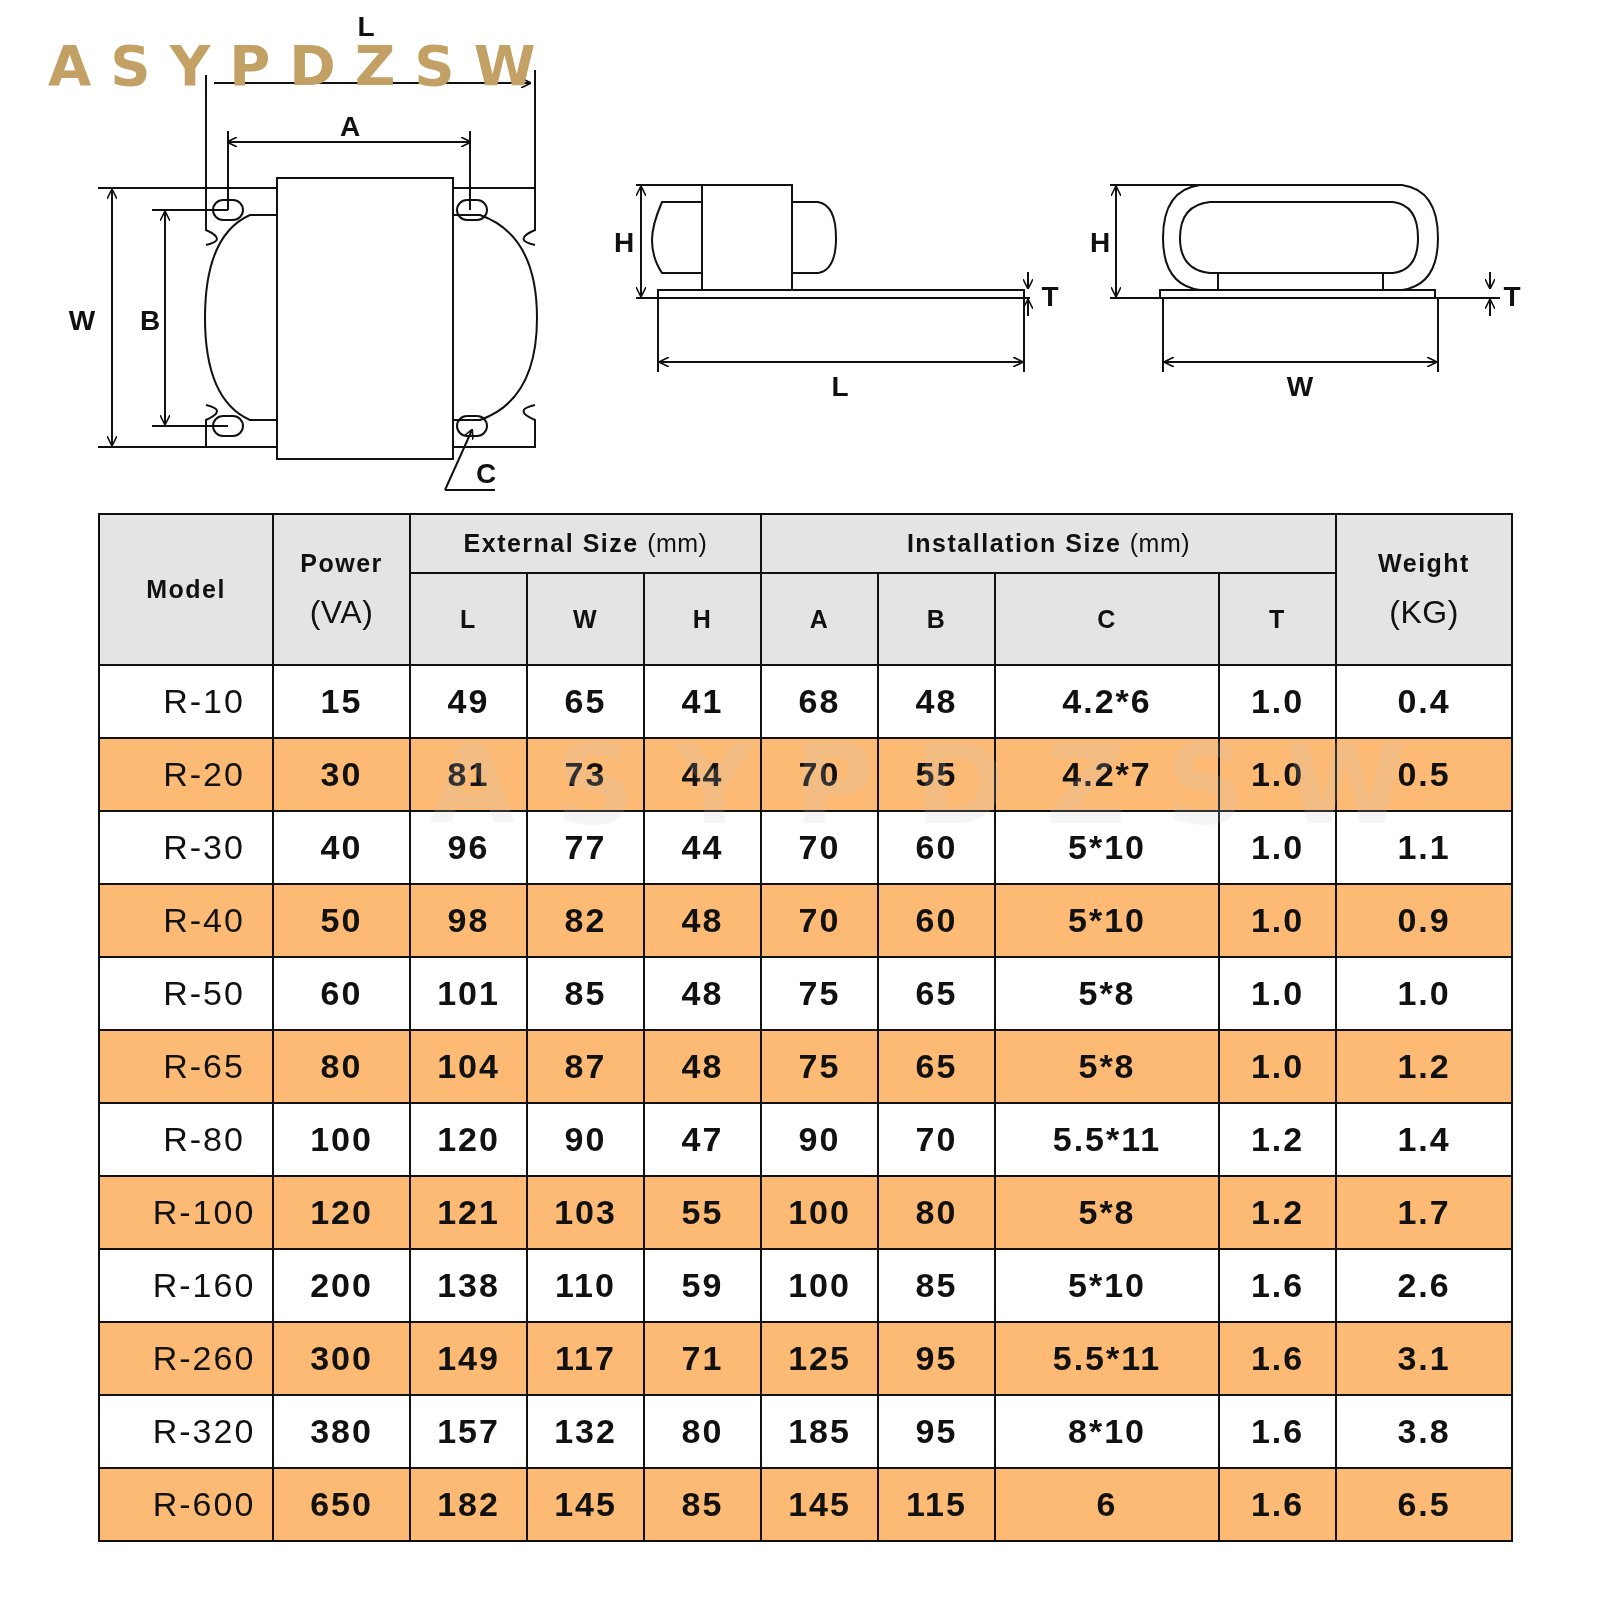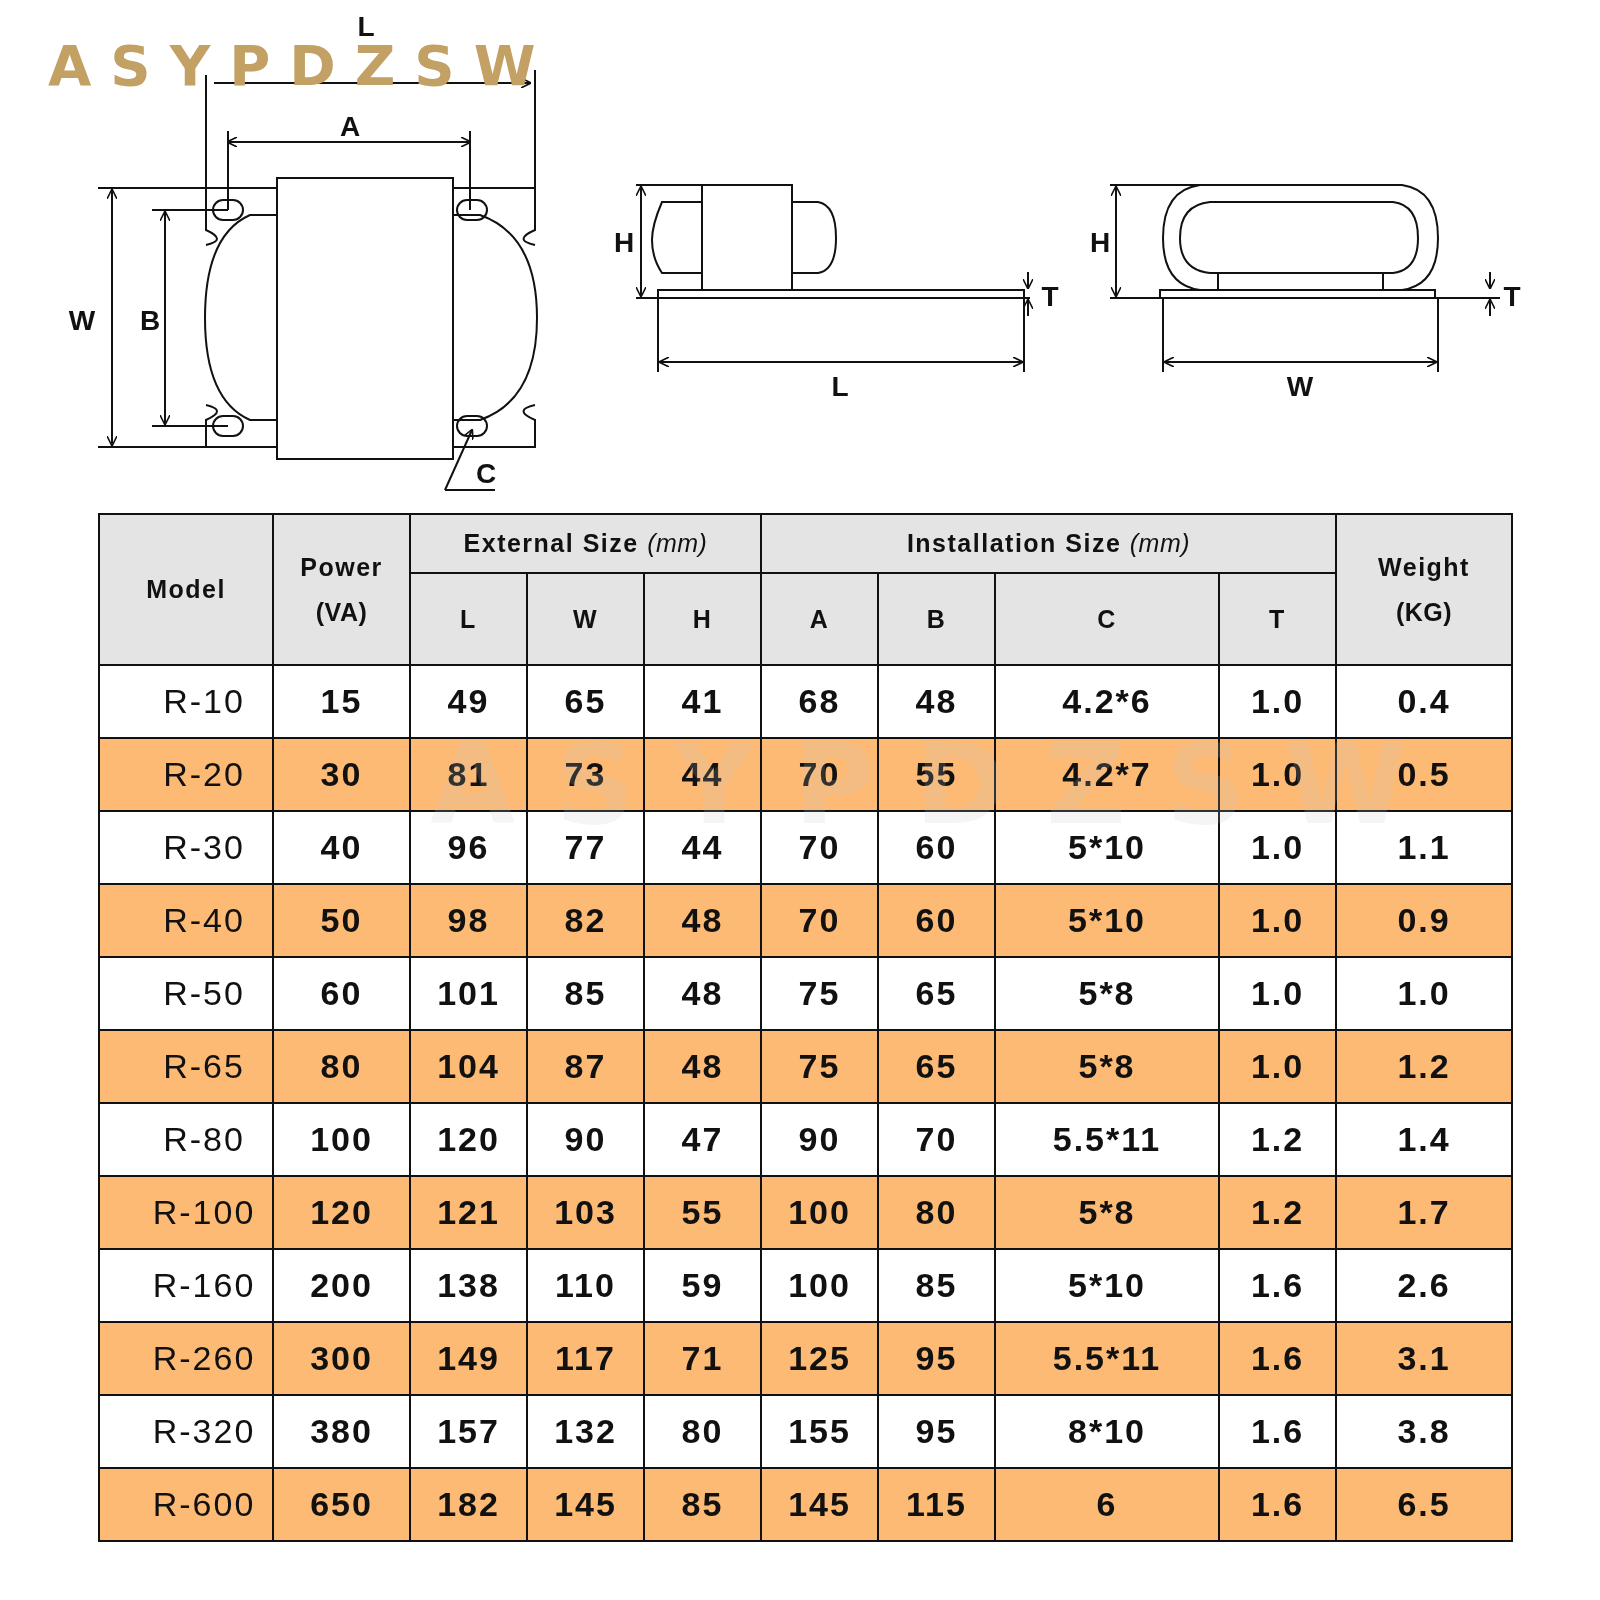--- a/index.html
+++ b/index.html
@@ -10,22 +10,22 @@
           line-height: 1; }
   .diagram { position: absolute; top: 0; left: 0; }
   .dim-label { font-family: "Liberation Sans", sans-serif; font-weight: bold; font-size: 28px; fill: #111; }
   .watermark { position: absolute; left: 430px; top: 730px; font-family: "DejaVu Sans", sans-serif;
                font-weight: bold; font-size: 110px; letter-spacing: 40px; color: rgba(200,200,200,0.18);
                z-index: 3; pointer-events: none; line-height: 1; }
   table.spec { position: absolute; left: 98px; top: 513px; width: 1413px; border-collapse: collapse;
                table-layout: fixed; }
   table.spec td, table.spec th { border: 2.5px solid #111; text-align: center; vertical-align: middle; padding: 0; }
   table.spec th { background: #e4e4e4; font-weight: bold; font-size: 25px; letter-spacing: 1.5px; }
-  th .unit { font-weight: normal; letter-spacing: 0.5px; font-style: italic; }
-  th .sub { display: block; font-weight: bold; font-size: 25px; margin-top: 16px; letter-spacing: 0.5px; }
+  th .unit { font-weight: normal; letter-spacing: 0.5px; }
+  th .sub { display: block; font-weight: normal; font-size: 32px; margin-top: 16px; letter-spacing: 0.5px; }
   tr.h1 th { height: 57px; }
   tr.h2 th { height: 90px; }
   table.spec td { height: 71px; font-size: 34px; font-weight: bold; letter-spacing: 2px; }
   table.spec td.model { font-weight: normal; letter-spacing: 2px; padding-left: 36px; }
   tr.alt td { background: #fdba74; }
 </style>
 </head>
 <body>
 
 <div class="logo">ASYPDZSW</div>
@@ -275,21 +275,21 @@
         <td>5.5*11</td>
         <td>1.6</td>
         <td>3.1</td>
       </tr>
       <tr>
         <td class="model">R-320</td>
         <td>380</td>
         <td>157</td>
         <td>132</td>
         <td>80</td>
-        <td>155</td>
+        <td>185</td>
         <td>95</td>
         <td>8*10</td>
         <td>1.6</td>
         <td>3.8</td>
       </tr>
       <tr class="alt">
         <td class="model">R-600</td>
         <td>650</td>
         <td>182</td>
         <td>145</td>

